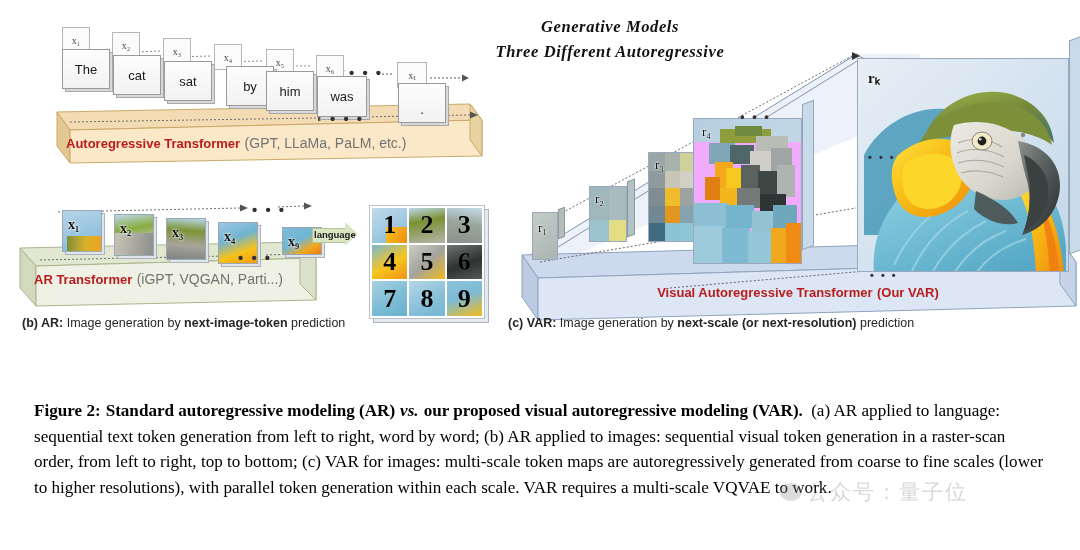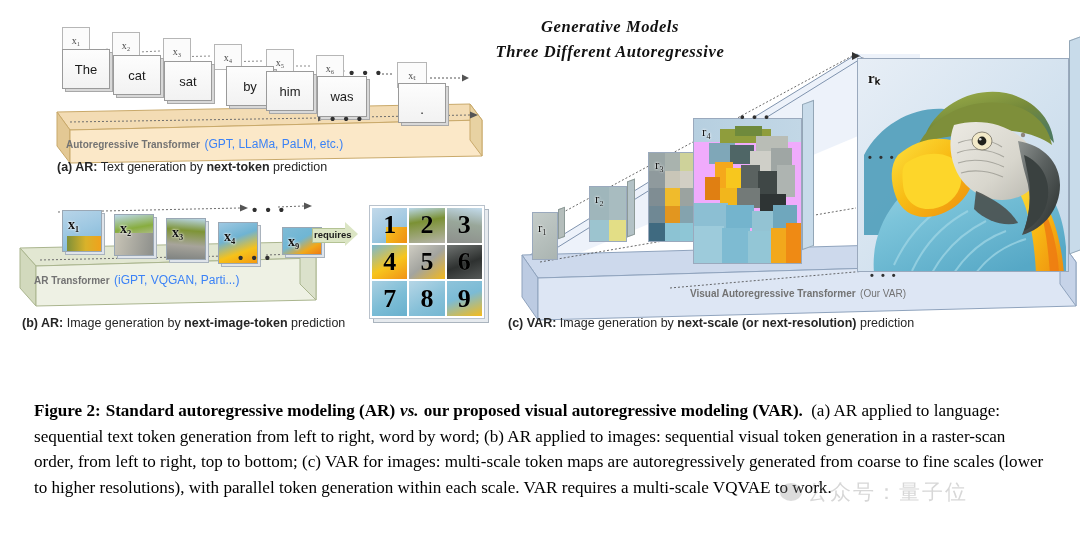--- a/index.html
+++ b/index.html
@@ -52,23 +52,23 @@
     color: #4a4a4a;
     font-family: "Liberation Serif", serif;
   }
   .ellipsis-dots {
     position: absolute;
     font-size: 15px; font-weight: bold; letter-spacing: 2px;
     color: #303030; line-height: 1;
   }
 
   .bar-title {
-    font-size: 10px; font-weight: bold; color: #737373;
-  }
-  .bar-sub { font-size: 12px; font-weight: normal; color: #3b82f6; }
+    font-size: 13px; font-weight: bold; color: #b91c1c;
+  }
+  .bar-sub { font-size: 14px; font-weight: normal; color: #737373; }
 
   .subcap {
     position: absolute;
     font-size: 12.5px;
     color: #262626;
     white-space: nowrap;
   }
   .subcap b { font-weight: bold; }
 
   
@@ -270,23 +270,20 @@
     </div>
 
     <div class="ellipsis-dots" style="left:349px;top:65px;">• • •</div>
     <div class="ellipsis-dots" style="left:330px;top:111px;">• • •</div>
 
     <div style="position:absolute;left:66px;top:134px;width:400px;">
       <span class="bar-title">Autoregressive Transformer</span>
       <span class="bar-sub">(GPT, LLaMa, PaLM, etc.)</span>
     </div>
 
-    <div class="subcap" style="left:57px;top:160px;">
-      <b>(a) AR:</b><span> Text generation by </span><b>next-token</b><span> prediction</span>
-    </div>
   </div>
 
   <div id="panel-b">
     <svg width="500" height="175" style="position:absolute;left:0;top:0;">
 
       <polygon points="20,58 300,52 316,68 36,76" fill="#e2e7d2" stroke="#aab58e" stroke-width="1"></polygon>
       <polygon points="20,58 36,76 36,116 20,98" fill="#d2d9bd" stroke="#aab58e" stroke-width="1"></polygon>
       <polygon points="36,76 316,68 316,110 36,116" fill="#eef1e4" stroke="#aab58e" stroke-width="1"></polygon>
       <polygon points="300,52 316,68 316,110 300,94" fill="#dbe1cb" stroke="#aab58e" stroke-width="1"></polygon>
 
@@ -323,21 +320,21 @@
       <div class="px" style="left:0;top:0;width:100%;height:100%;background:linear-gradient(150deg,#7fbbd6 0%,#6fb6d4 45%,#f0a81b 75%,#ef7a14 100%);"></div>
       <span class="xlab">x₉</span>
     </div>
 
     <div class="ellipsis-dots" style="left:252px;top:12px;">• • •</div>
     <div class="ellipsis-dots" style="left:238px;top:60px;">• • •</div>
 
     <div class="reshape-arrow" style="left:312px;top:32px;width:50px;height:24px;">
       <span class="shaft"></span>
       <span class="head"></span>
-      <span class="rtext">requires</span>
+      <span class="rtext">language</span>
     </div>
 
     <div class="grid3" style="left:369px;top:15px;width:116px;height:114px;">
       <div class="cell">
         <div class="px" style="position:absolute;inset:0;background:linear-gradient(150deg,#c2d9ea,#9ec7e0 60%,#6fb6d4);"></div>
         <div class="px" style="position:absolute;left:40%;top:55%;right:0;bottom:0;background:linear-gradient(120deg,#f7c21c,#ef8f12);"></div>
         <span class="num">1</span>
       </div>
       <div class="cell">
         <div class="px" style="position:absolute;inset:0;background:linear-gradient(170deg,#bad8ea 0%,#7b9134 38%,#b6b4aa 100%);"></div>
@@ -556,21 +553,21 @@
       <span class="rlab" style="left:10px;top:8px;font-size:15px;font-weight:bold;">rₖ</span>
     </div>
     <div style="position:absolute;left:569px;top:38px;width:14px;height:214px;background:#c8dbea;border:1px solid #93a6b6;box-sizing:border-box;transform:skewY(-20deg);"></div>
 
     <div class="ellipsis-dots" style="left:240px;top:110px;font-size:13px;">• • •</div>
     <div class="ellipsis-dots" style="left:368px;top:152px;font-size:11px;">• • •</div>
     <div class="ellipsis-dots" style="left:370px;top:270px;font-size:11px;">• • •</div>
 
     <div style="position:absolute;left:58px;top:283px;width:480px;text-align:center;">
       <span class="bar-title">Visual Autoregressive Transformer</span>
-      <span class="bar-title" style="font-weight:normal;">(Our VAR)</span>
+      <span class="bar-title" style="font-weight:bold;">(Our VAR)</span>
     </div>
 
     <div class="subcap" style="left:8px;top:316px;">
       <b>(c) VAR:</b><span> Image generation by </span><b>next-scale (or next-resolution)</b><span> prediction</span>
     </div>
   </div>
 
   <div id="caption">
     <span class="cap-lead">Figure 2:</span><span class="cap-lead" style="margin-left:5px;">Standard autoregressive modeling (AR)</span><span class="cap-vs" style="margin-left:5px;">vs.</span><span class="cap-lead" style="margin-left:5px;">our proposed visual autoregressive modeling (VAR).</span>
     <span style="margin-left:4px;">(a) AR applied to language: sequential text token generation from left to right, word by word; (b) AR applied to images: sequential visual token generation in a raster-scan order, from left to right, top to bottom; (c) VAR for images: multi-scale token maps are autoregressively generated from coarse to fine scales (lower to higher resolutions), with parallel token generation within each scale. VAR requires a multi-scale VQVAE to work.</span>

